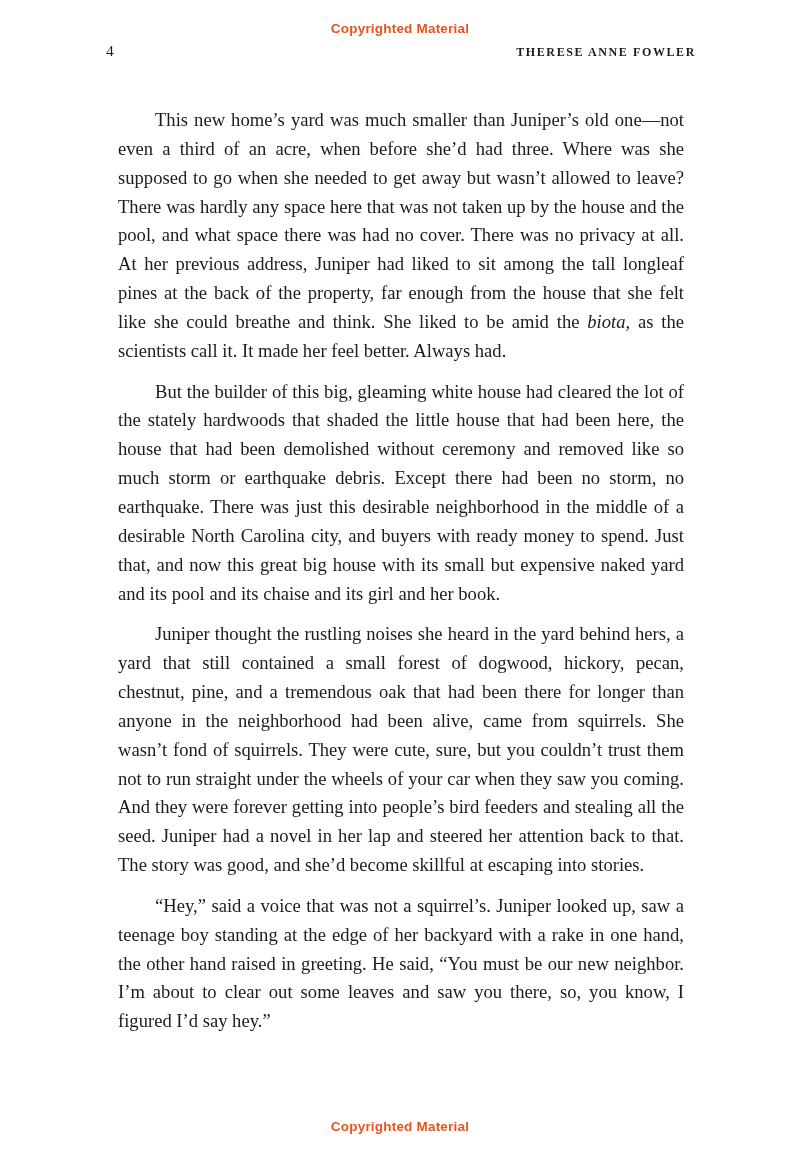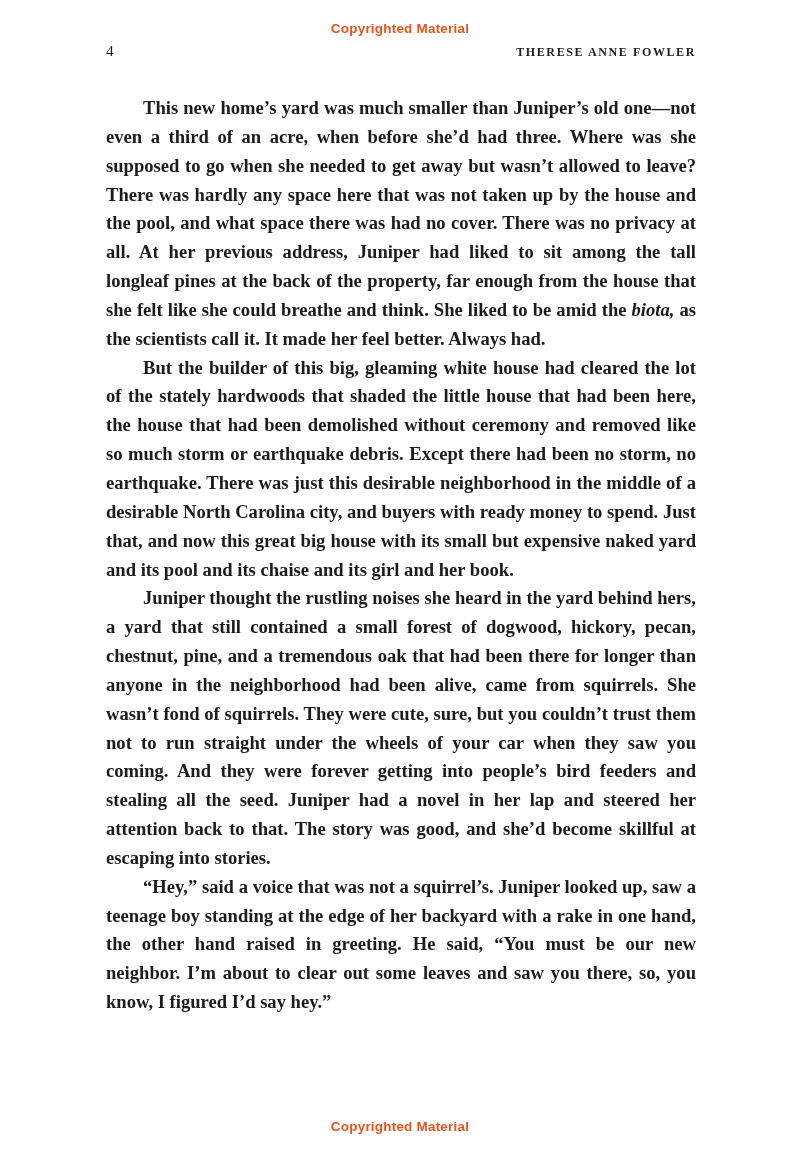--- a/index.html
+++ b/index.html
@@ -50,24 +50,23 @@
     top: 94px;
     left: 106px;
     width: 590px;
     font-size: 18.6px;
     line-height: 28.85px;
     text-align: justify;
     hyphens: auto;
     -webkit-hyphens: auto;
   }
   .body-text p {
-    margin: 0;
+    margin: 12px;
     padding: 0;
     text-indent: 37px;
-    font-weight: bold;
   }
   .body-text i {
     font-style: italic;
   }
 </style>
 </head>
 <body>
 
 <div class="page">
   <div class="watermark top" style="color: rgb(232, 84, 30);">Copyrighted Material</div>

